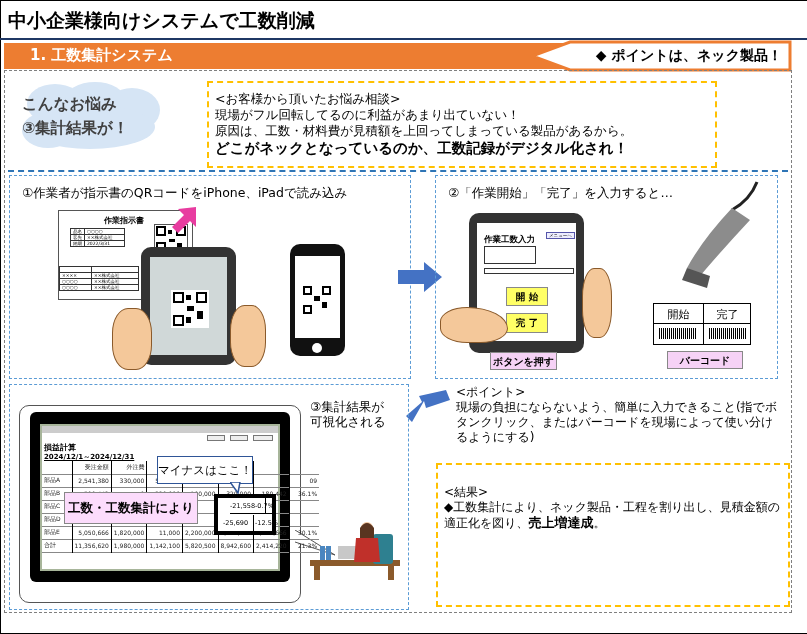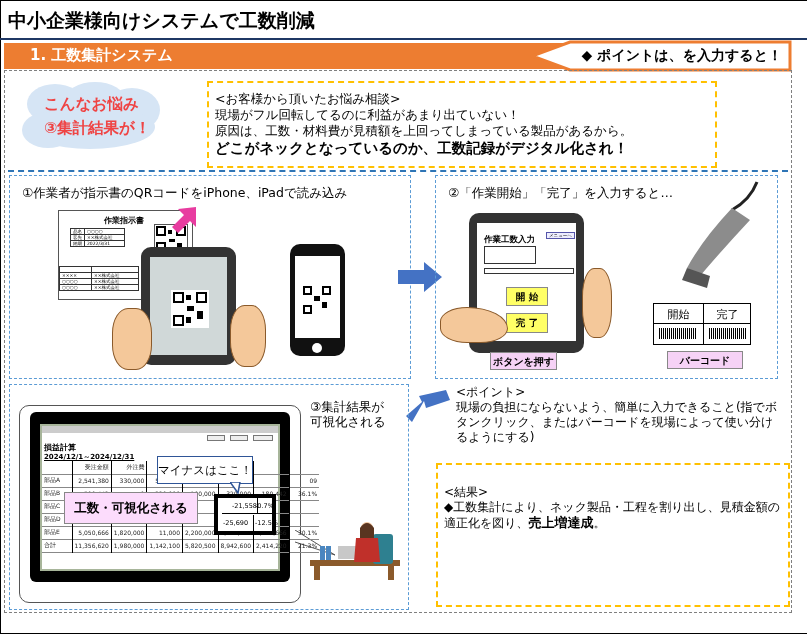--- a/index.html
+++ b/index.html
@@ -9,21 +9,21 @@
 .title{position:absolute;left:8px;top:8px;font-size:19px;font-weight:bold;letter-spacing:0px}
 .title-rule{position:absolute;left:0;top:38px;width:807px;height:2px;background:#1f3864}
 .band{position:absolute;left:4px;top:43px;width:564px;height:26px;background:#ed7d31}
 .band-text{position:absolute;left:26px;top:3px;color:#fff;font-size:15px;font-weight:bold}
 .point-tag{position:absolute;left:530px;top:40px;width:262px;height:32px}
 .point-tag svg{position:absolute;left:0;top:0}
 .point-tag span{position:absolute;right:10px;top:7px;font-size:14px;font-weight:bold}
 .outer-dash{position:absolute;left:4px;top:70px;width:788px;height:543px;border:1.5px dashed #7f7f7f}
 .cloud{position:absolute;left:20px;top:82px;width:142px;height:70px}
 .cloud svg{position:absolute;left:0;top:0}
-.cloud .t{position:absolute;left:24px;top:10px;color:#ef4444;font-weight:bold;font-size:15.5px;line-height:24px}
+.cloud .t{position:absolute;left:2px;top:10px;color:#404040;font-weight:bold;font-size:15.5px;line-height:24px}
 .consult{position:absolute;left:207px;top:81px;width:510px;height:87px;border:2.5px dashed #ffc000;padding:8px 6px;font-size:12.5px;line-height:16px}
 .consult .big{font-size:14.5px;font-weight:bold;line-height:18px}
 .sep{position:absolute;left:8px;top:170px;width:780px;border-top:2px dashed #2e75b6}
 .panel{position:absolute;border:1px dashed #5b9bd5}
 .p1{left:9px;top:175px;width:402px;height:204px}
 .p2{left:435px;top:175px;width:343px;height:204px}
 .p3{left:9px;top:384px;width:400px;height:226px}
 .cap{position:absolute;font-size:12.5px}
 .doc{position:absolute;left:58px;top:210px;width:135px;height:90px;border:1px solid #555;background:#fff}
 .doc-title{position:absolute;left:45px;top:4px;font-size:8px;font-weight:bold}
@@ -64,21 +64,21 @@
 <div class="title-rule"></div>
 
 <div class="band">
   <span class="band-text">1. 工数集計システム</span>
 </div>
 
 <div class="point-tag">
   <svg width="262" height="32">
     <polygon points="40,2 260,2 260,30 40,30 2,16" fill="#fff" stroke="#ed7d31" stroke-width="3"></polygon>
   </svg>
-  <span>◆ ポイントは、を入力すると！</span>
+  <span>◆ ポイントは、ネック製品！</span>
 </div>
 
 <div class="outer-dash"></div>
 
 <div class="cloud">
   <svg width="142" height="70">
     <g fill="#d6e5f5">
       <ellipse cx="35" cy="22" rx="28" ry="20"></ellipse>
       <ellipse cx="75" cy="18" rx="30" ry="18"></ellipse>
       <ellipse cx="112" cy="28" rx="28" ry="22"></ellipse>
@@ -315,31 +315,31 @@
         <td>1,142,100</td>
         <td>5,820,500</td>
         <td>8,942,600</td>
         <td>2,414,220</td>
         <td>21.3%</td>
       </tr>
 </tbody>
   </table>
 
 <div class="minus-box">
-  <div style="position:absolute;left:4px;top:0;width:36px;height:16px;line-height:16px;text-align:right;border-right:1px solid #000;border-bottom:1px solid #000">-21,558</div>
+  <div style="position:absolute;left:12px;top:0;width:36px;height:16px;line-height:16px;text-align:left;border-right:1px solid #000;border-bottom:1px solid #000">-21,558</div>
   <div style="position:absolute;left:37px;top:0;width:18px;height:16px;line-height:16px;text-align:center;border-bottom:1px solid #000">-0.7%</div>
   <div style="position:absolute;left:0;top:17px;width:36px;height:16px;line-height:16px;text-align:center;border-right:1px solid #000">-25,690</div>
   <div style="position:absolute;left:37px;top:17px;width:18px;height:16px;line-height:16px;text-align:center">-12.5%</div>
 </div>
 
 <div class="callout">マイナスはここ！</div>
 <svg style="position:absolute;left:230px;top:482px" width="12" height="12">
     <polygon points="0,0 10,0 8,11" fill="#fff" stroke="#2f5597" stroke-width="1.5"></polygon>
   </svg>
-<div class="vis-label">工数・可視化される</div>
+<div class="vis-label">工数・工数集計により</div>
 
 <div class="step3">
   <div>③集計結果が</div>
   <div>可視化される</div>
 </div>
 
 <svg style="position:absolute;left:310px;top:520px" width="90" height="62">
   <rect x="0" y="40" width="90" height="6" fill="#8b5a2b"></rect>
   <rect x="4" y="46" width="6" height="14" fill="#8b5a2b"></rect>
   <rect x="78" y="46" width="6" height="14" fill="#8b5a2b"></rect>

